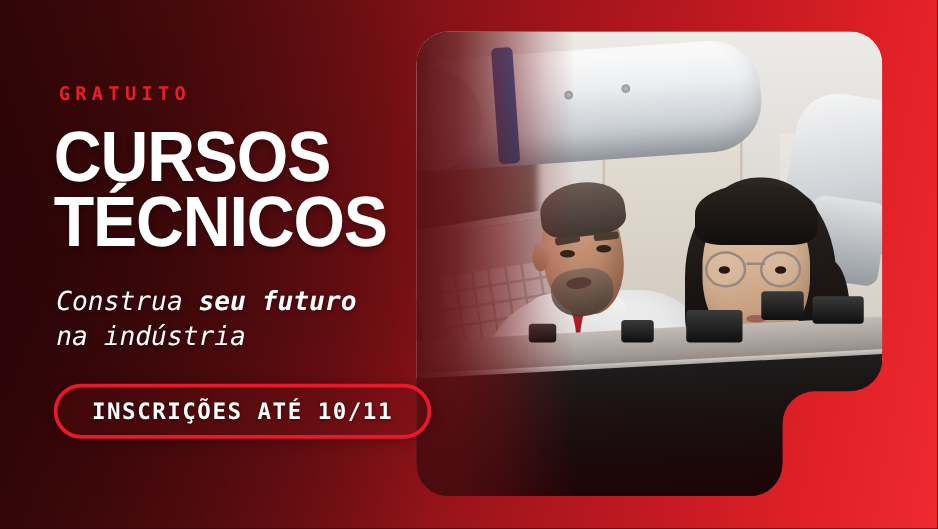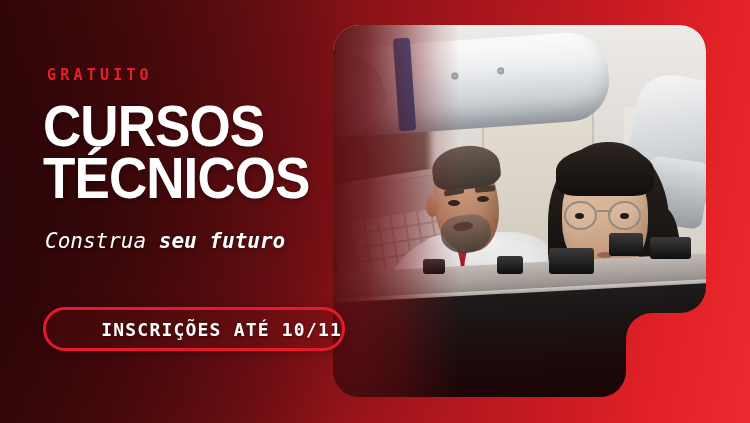--- a/index.html
+++ b/index.html
@@ -389,21 +389,21 @@
     line-height:1.32;
     text-shadow:0 1px 4px rgba(0,0,0,.4);
     white-space:nowrap;
   }
   .subhead b{ font-weight:700;text-align:center; }
   .cta{
     position:absolute; top:307px; left:0;
     width:302px; height:44px;
     border:3px solid #e8192c;
     border-radius:999px;
-    display:flex; align-items:center; justify-content:flex-end;
+    display:flex; align-items:center; justify-content:center;
     background:rgba(120,14,18,.18);
     box-shadow:0 2px 10px rgba(0,0,0,.25);
   }
   .cta span{
     color:#ffffff;
     font-family:"DejaVu Sans Mono", monospace;
     font-weight:700;
     font-size:18px;
     letter-spacing:1.2px;
     white-space:nowrap;
@@ -547,20 +547,21 @@
       <span>GRATUITO</span>
     </div>
 
     <div class="headline">
       <span class="l1">CURSOS</span>
       <span class="l2">TÉCNICOS</span>
     </div>
 
     <div class="subhead">
       <span>Construa </span><b>seu futuro</b><br>
+      <span>na indústria</span>
     </div>
 
     <div class="cta">
       <span>INSCRIÇÕES ATÉ 10/11</span>
     </div>
 
   </div>
 </div>
 
 </body></html>

